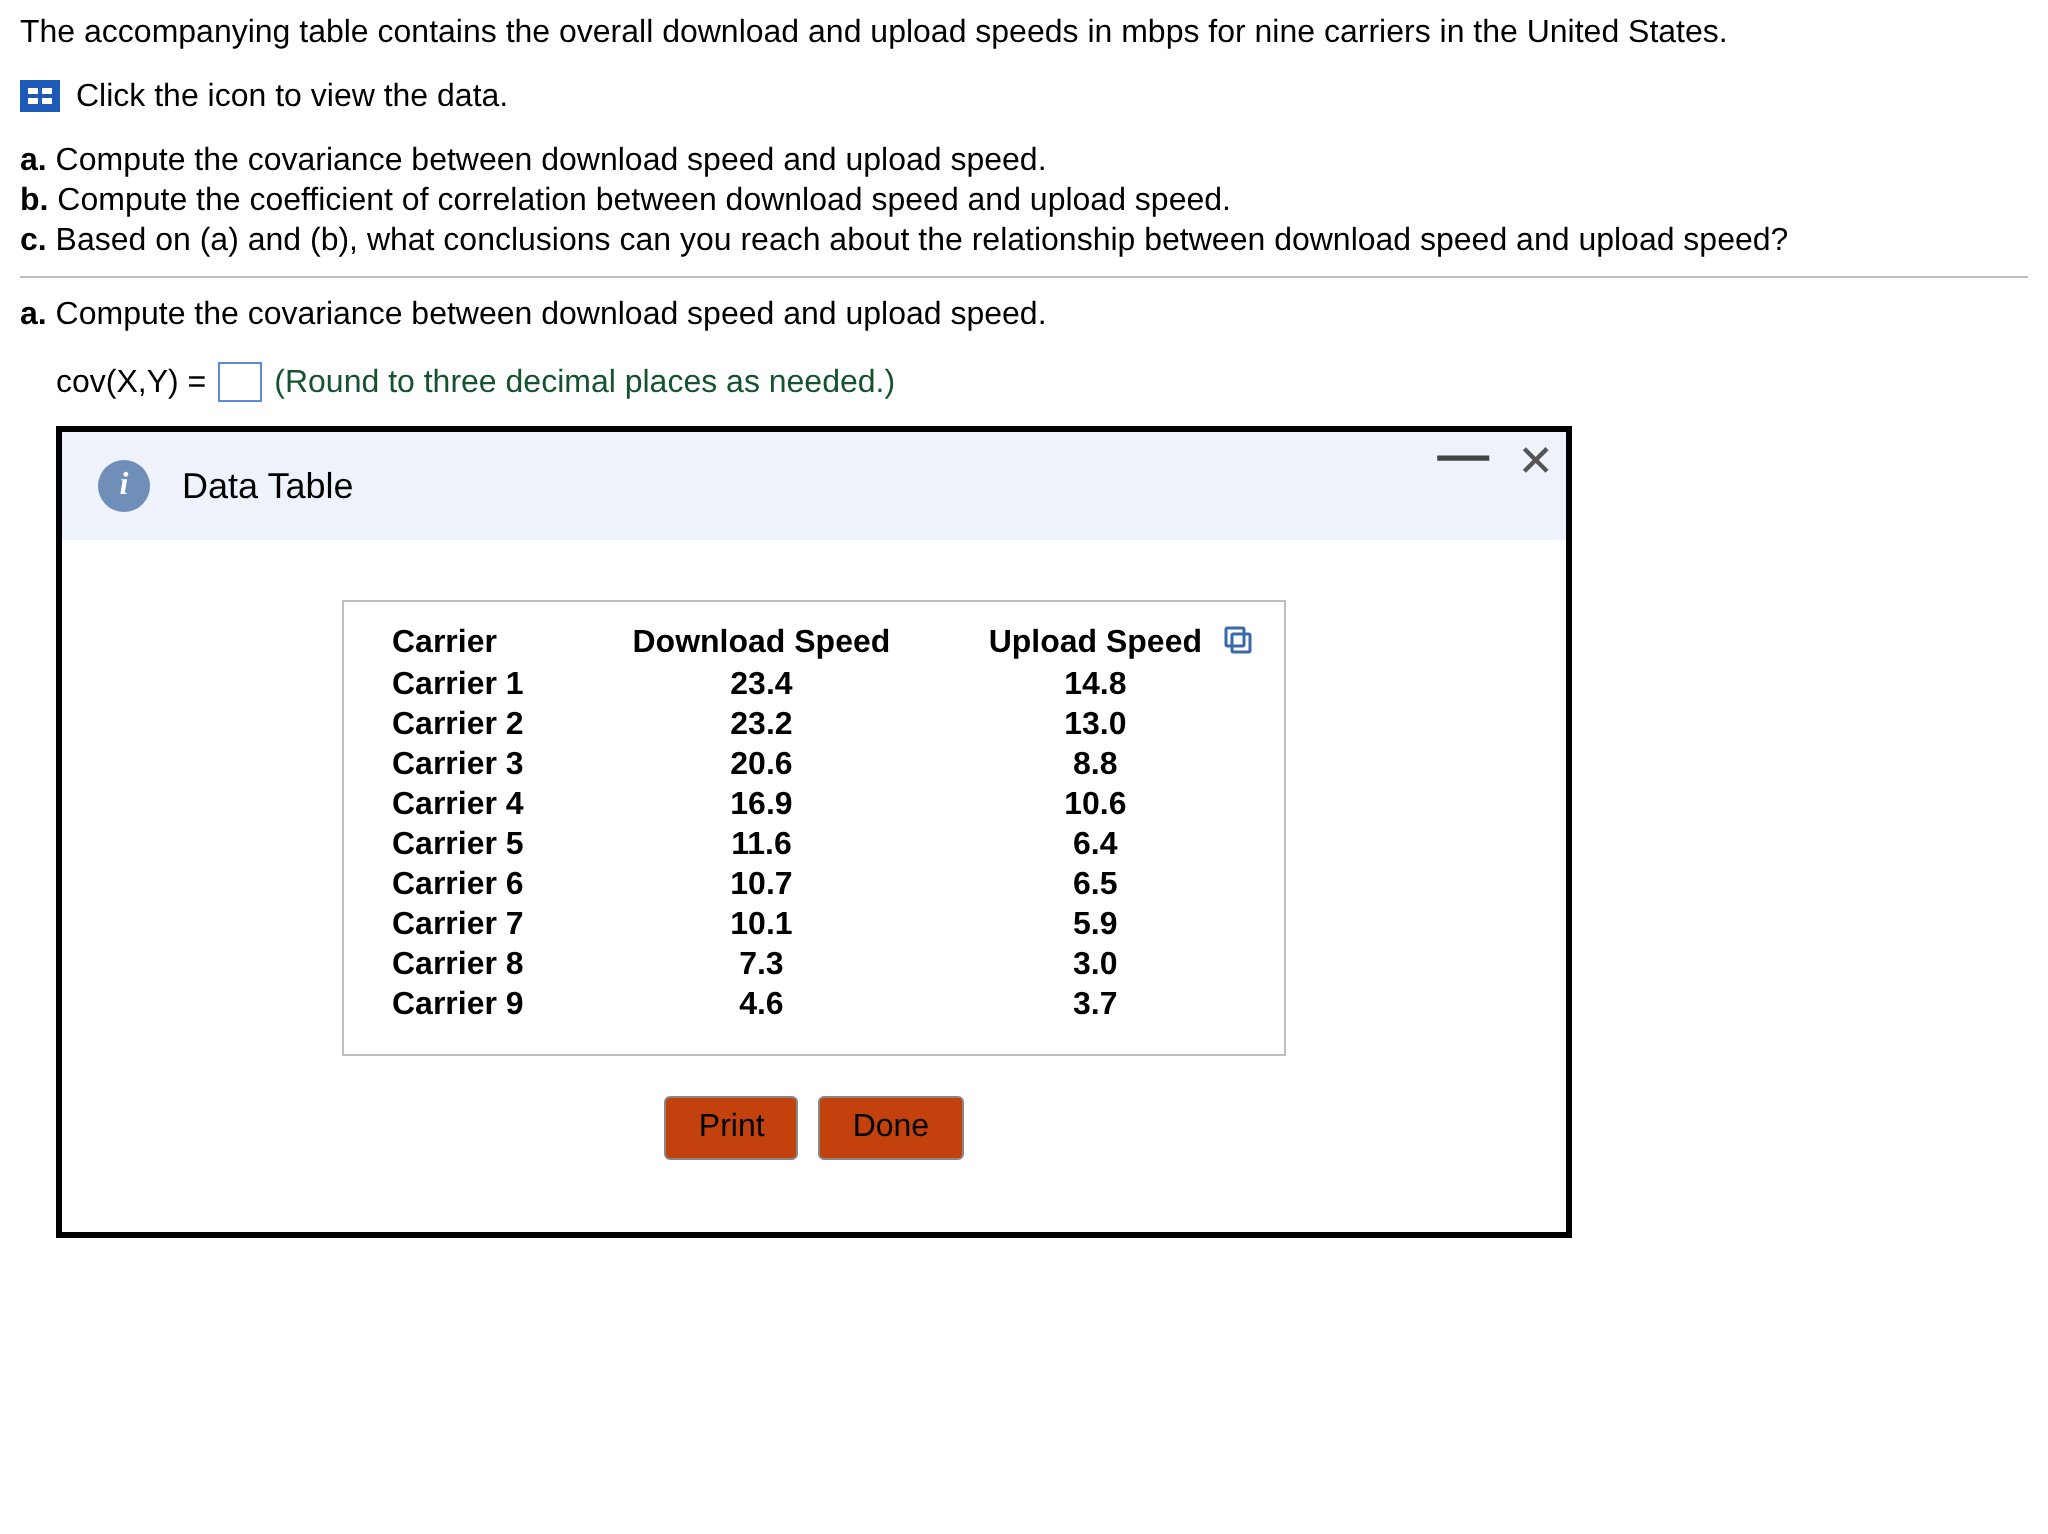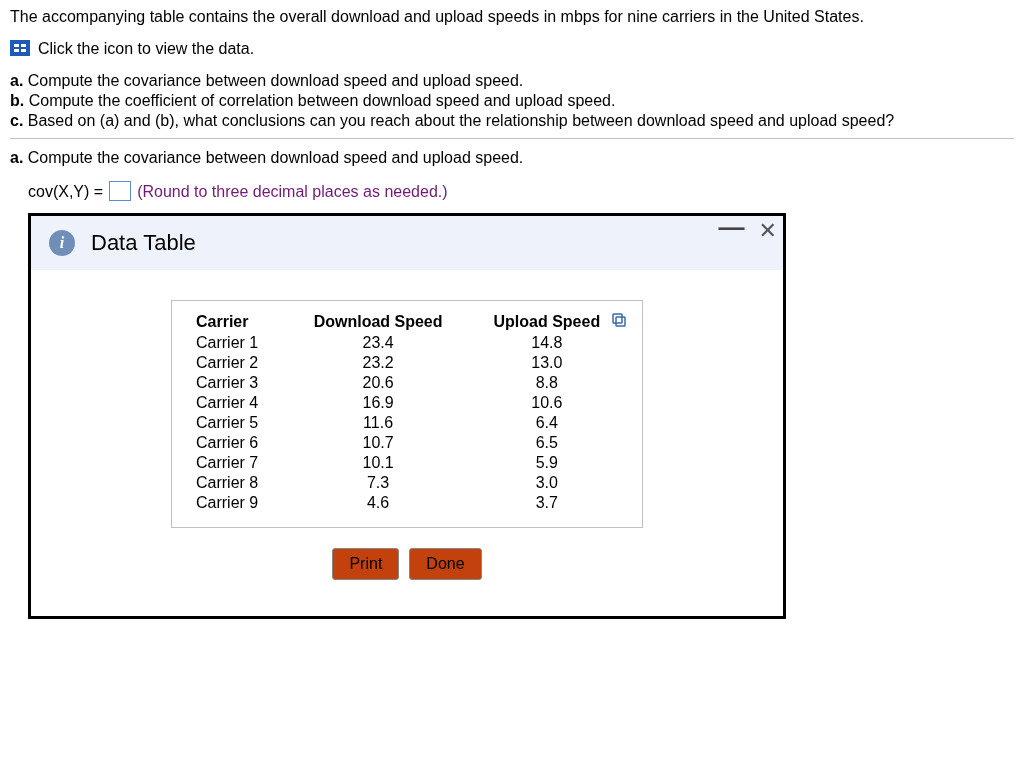--- a/index.html
+++ b/index.html
@@ -43,21 +43,21 @@
     align-items: flex-end;
     gap: 6px;
     margin-left: 18px;
     margin-bottom: 12px;
   }
   .answer-input {
     width: 22px; height: 20px;
     border: 1px solid #5b8bd6;
     background: #fff;
   }
-  .hint { color: #701a75; }
+  .hint { color: #14532d; }
   
   .modal {
     border: 3px solid #000;
     width: 758px;
     margin-left: 18px;
     background: #fff;
   }
   .modal-header {
     background: #eef3fb;
     padding: 14px 18px;
@@ -65,21 +65,21 @@
     align-items: center;
     position: relative;
   }
   .info-badge {
     width: 26px; height: 26px; border-radius: 50%;
     background: #6f8fb8; color: #fff;
     display: inline-flex; align-items: center; justify-content: center;
     font-weight: bold; font-family: Georgia, serif; font-style: italic;
     font-size: 16px; margin-right: 16px;
   }
-  .modal-title { font-size: 22px; }
+  .modal-title { font-size: 18px; }
   .modal-controls {
     position: absolute; right: 6px; top: 2px;
     display: flex; align-items: center; gap: 14px;
     color: #444;
   }
   .min-icon { font-size: 26px; font-weight: bold; line-height: 10px; position: relative; top: -4px;}
   .close-icon { font-size: 22px; color: #555; }
   .modal-body { padding: 30px 20px 20px 20px; }
   .table-wrap {
     border: 1px solid #bfbfbf;
@@ -93,20 +93,21 @@
     font-size: 16px;
   }
   table.data th {
     font-weight: bold;
     padding: 2px 6px;
   }
   table.data th:first-child { text-align: left; padding-left: 6px; margin-top: 28px;}
   table.data td {
     text-align: center;
     padding: 1px 6px;
+    font-weight: bold;
   }
   table.data td:first-child { text-align: left; padding-left: 6px;}
   .copy-icon {
     position: absolute;
     top: 10px; right: 14px;
     width: 18px; height: 18px;
     color: #3a6aa8;
   }
   .modal-footer {
     display: flex;

